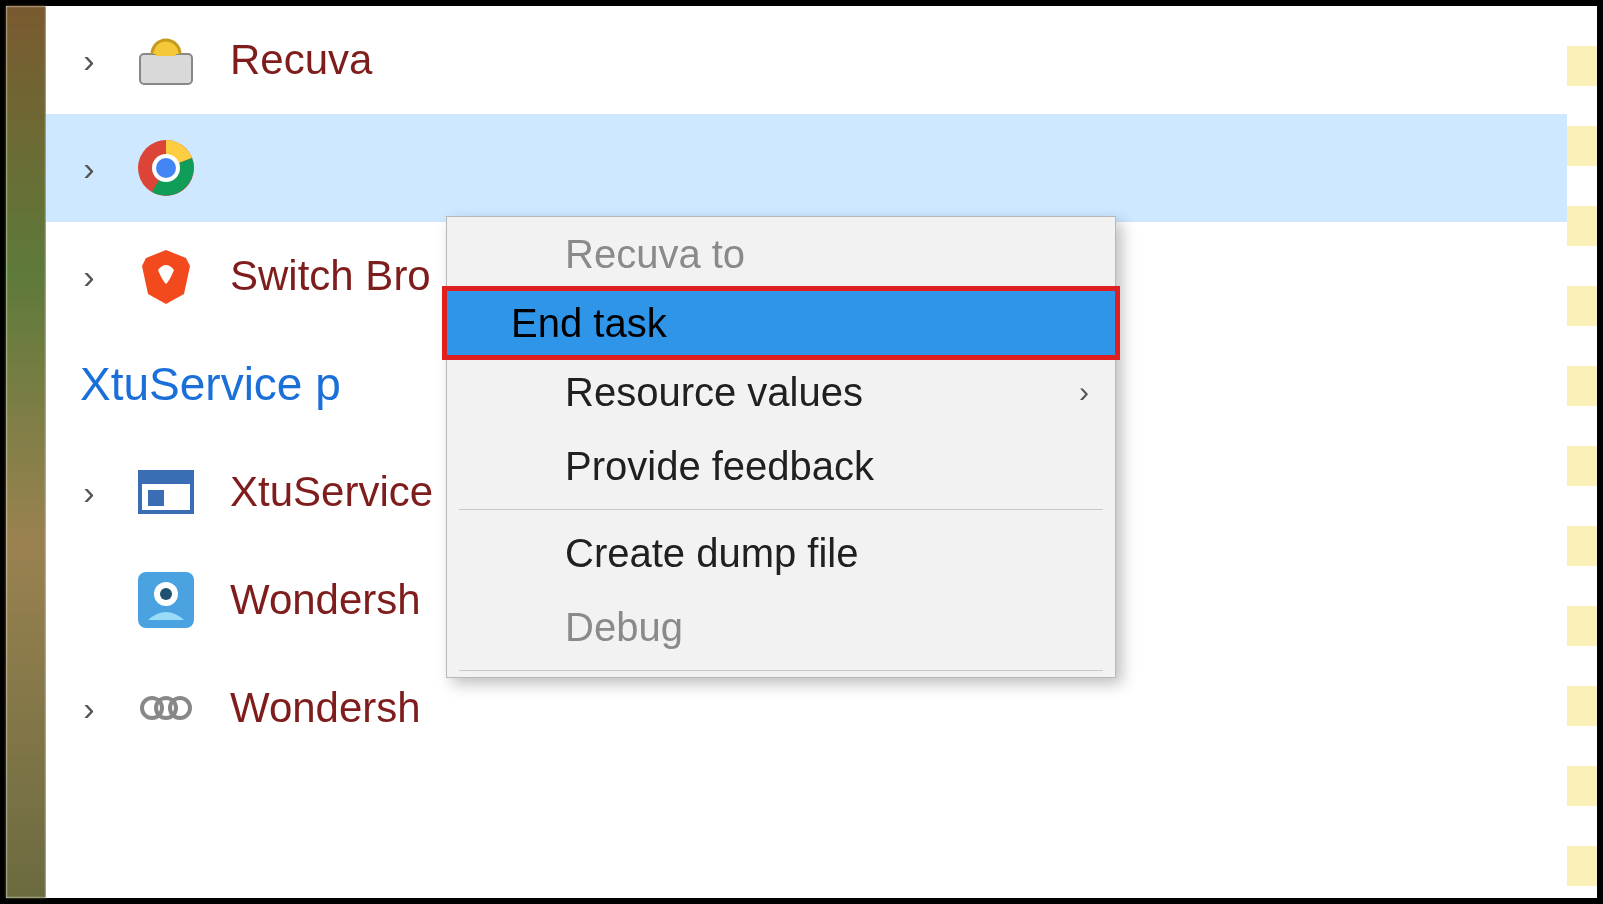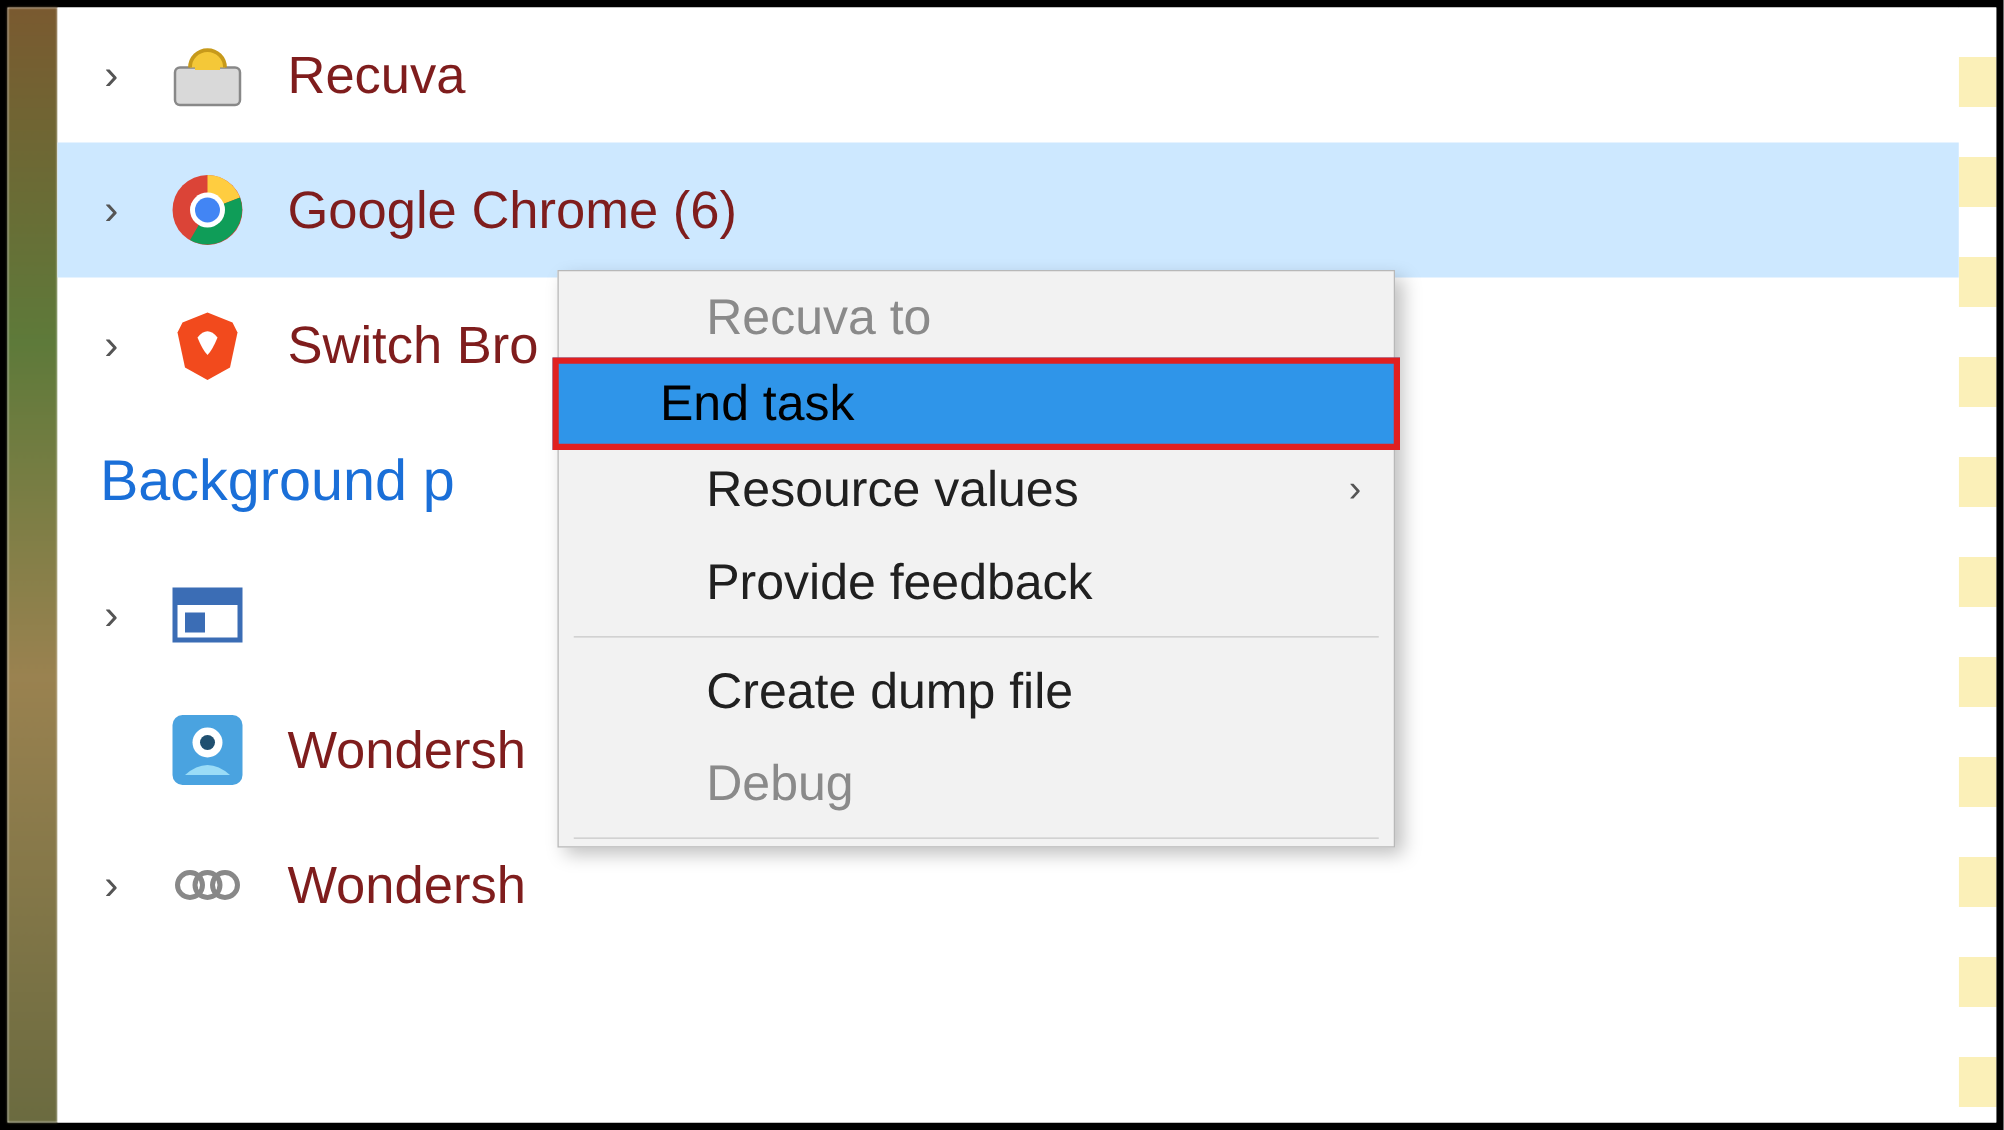--- a/index.html
+++ b/index.html
@@ -91,21 +91,21 @@
     font-size: 40px;
     position: relative;
   }
   .menu-item.bold { font-weight: 700; }
   .menu-item.disabled { color: #8a8a8a; }
   .menu-item.highlight {
     background: #2f95e9;
     color: #000;
     border: 5px solid #e02020;
     margin: -5px;
-    padding-left: 81px;
+    padding-left: 64px;
     z-index: 2;
   }
   .menu-item .submenu-caret {
     position: absolute;
     right: 26px;
     color: #555;
     font-size: 30px;
   }
   .menu-sep {
     height: 1px;
@@ -140,50 +140,47 @@
       <span class="chevron">›</span>
       <span class="icon">
         <svg class="svg" viewBox="0 0 64 64">
           <circle cx="32" cy="32" r="28" fill="#db4437"></circle>
           <path d="M32 4 A28 28 0 0 1 58 22 L32 32 Z" fill="#ffcd40"></path>
           <path d="M58 22 A28 28 0 0 1 18 56 L32 32 Z" fill="#0f9d58"></path>
           <circle cx="32" cy="32" r="14" fill="#fff"></circle>
           <circle cx="32" cy="32" r="10" fill="#4285f4"></circle>
         </svg>
       </span>
-      <span class="label">
-        <span>Google Chrome</span>
-        (<span>6</span>)
-      </span>
     </div>
 
     <div class="row">
       <span class="chevron">›</span>
       <span class="icon">
         <svg class="svg" viewBox="0 0 64 64">
           <path d="M32 6 L52 14 L56 22 L50 50 L32 60 L14 50 L8 22 L12 14 Z" fill="#f24a1d"></path>
           <path d="M24 26 q8 -10 16 0 q-4 10 -8 14 q-4 -4 -8 -14" fill="#fff"></path>
         </svg>
       </span>
       <span class="label">Switch Bro</span>
     </div>
 
     <div class="section-header">
-      <span>Background p</span>
+      <span>XtuService p</span>
     </div>
 
     <div class="row">
       <span class="chevron">›</span>
       <span class="icon">
         <svg class="svg" viewBox="0 0 64 64">
           <rect x="6" y="12" width="52" height="40" fill="#fff" stroke="#3b6db5" stroke-width="4"></rect>
           <rect x="6" y="12" width="52" height="12" fill="#3b6db5"></rect>
           <rect x="14" y="30" width="16" height="16" fill="#3b6db5"></rect>
         </svg>
       </span>
+      <span class="label">XtuService</span>
     </div>
 
     <div class="row">
       <span class="chevron" style="visibility:hidden">›</span>
       <span class="icon">
         <svg class="svg" viewBox="0 0 64 64">
           <rect x="4" y="4" width="56" height="56" rx="8" fill="#4aa3e0"></rect>
           <circle cx="32" cy="26" r="12" fill="#fff"></circle>
           <circle cx="32" cy="26" r="6" fill="#205070"></circle>
           <path d="M14 52 q18 -16 36 0" fill="#9adcf7"></path>

